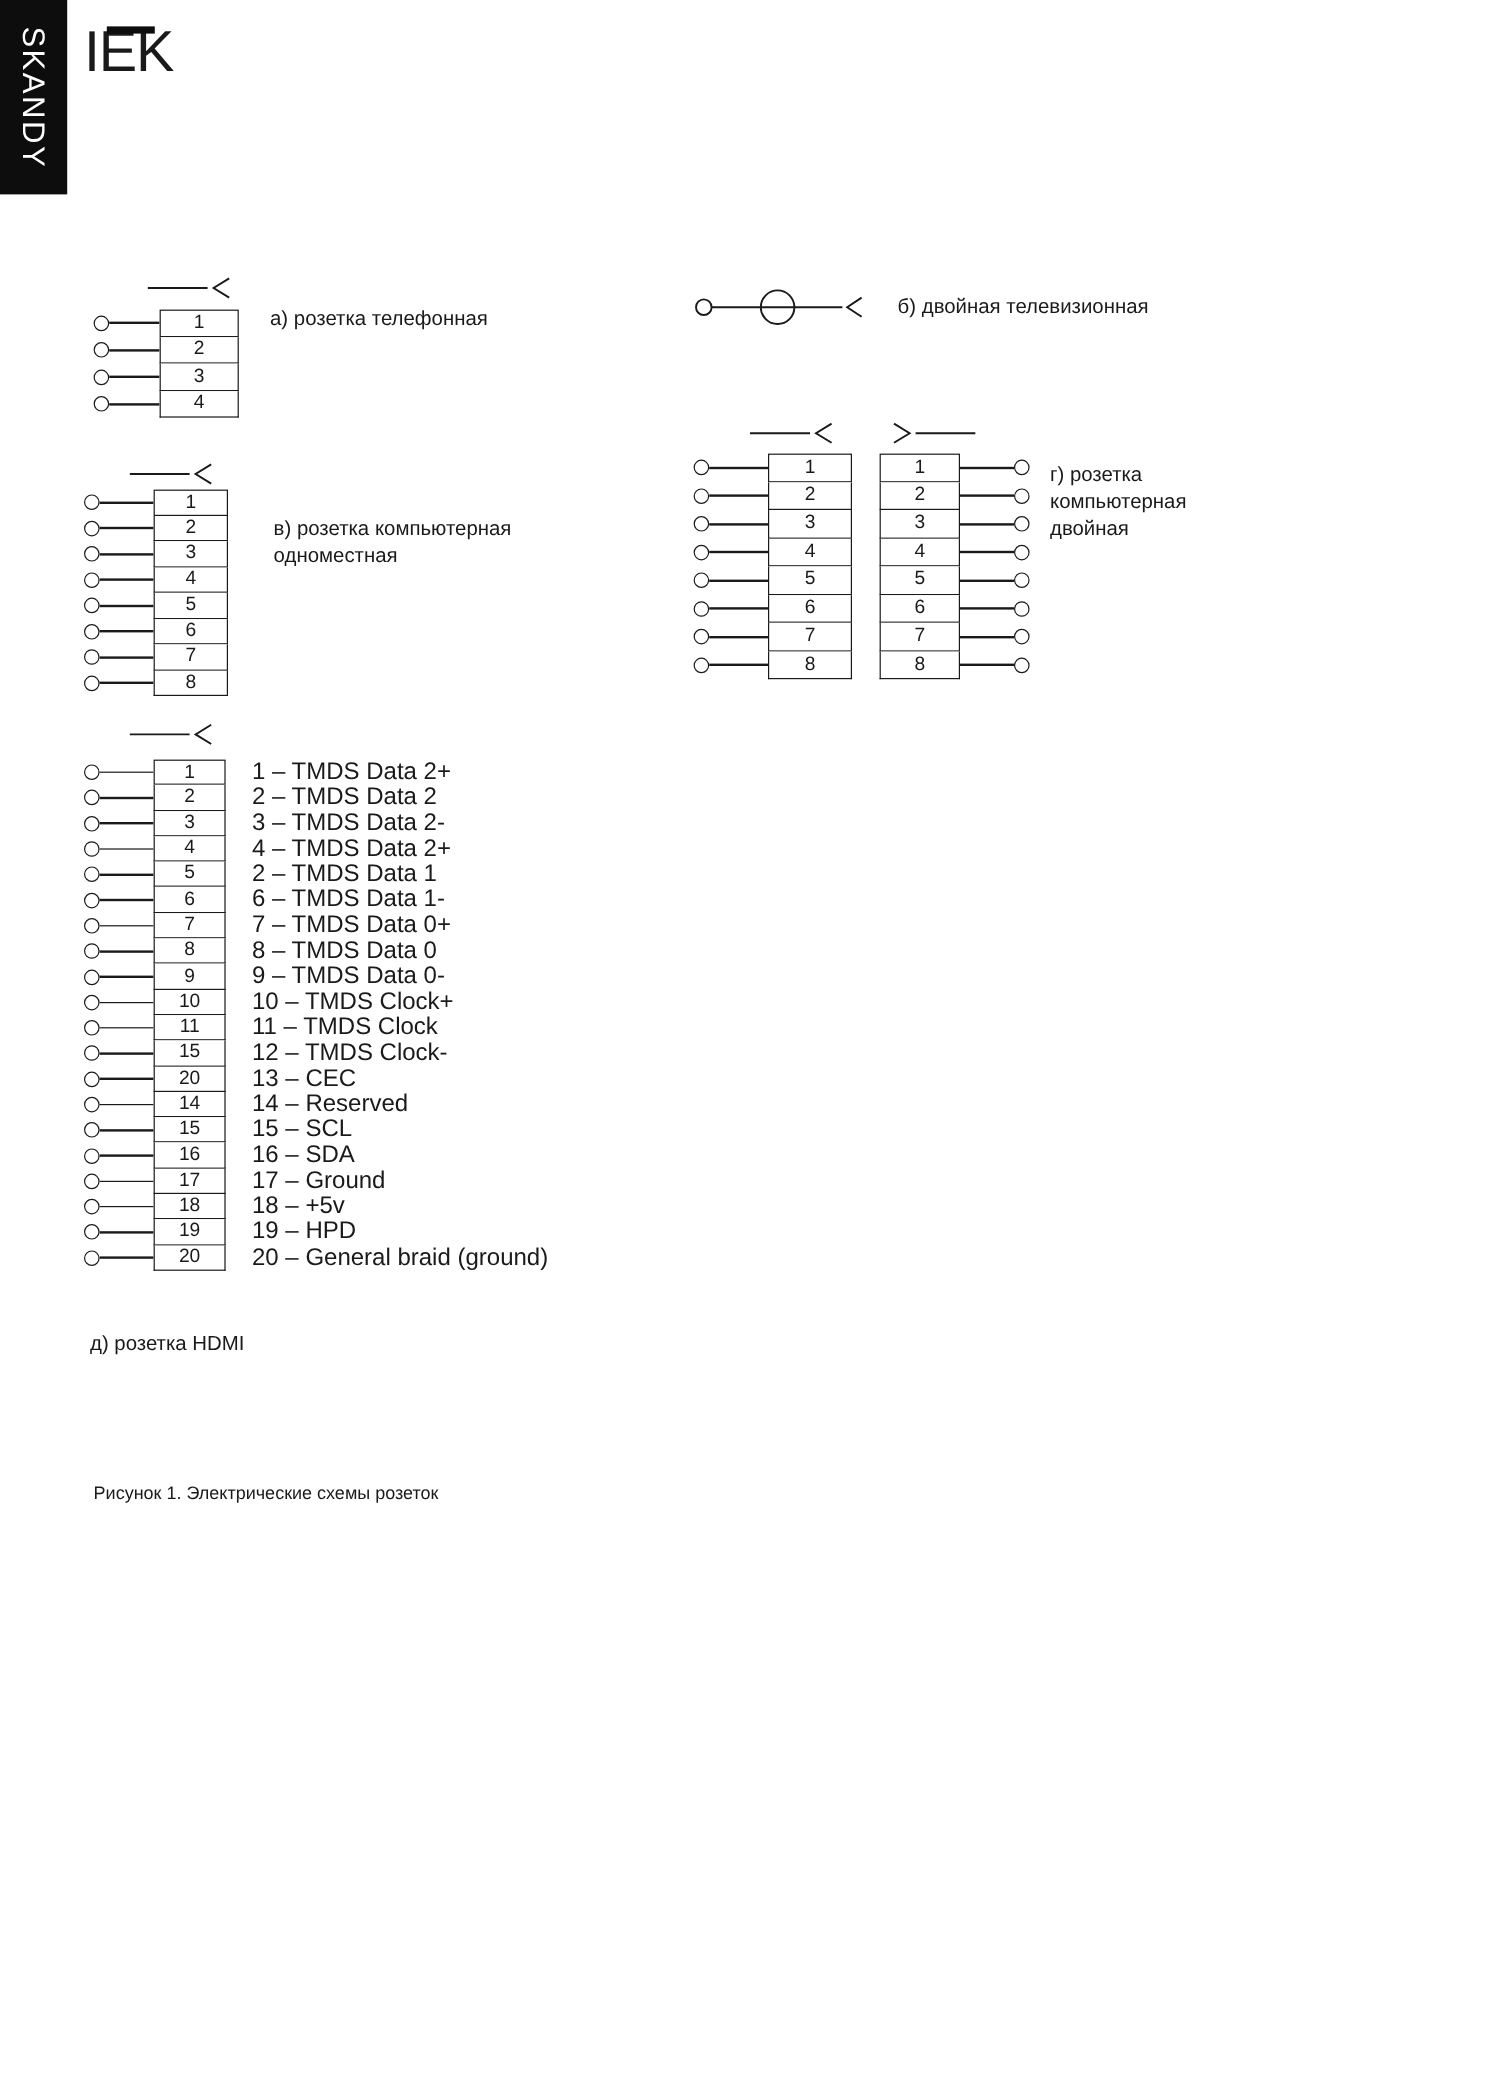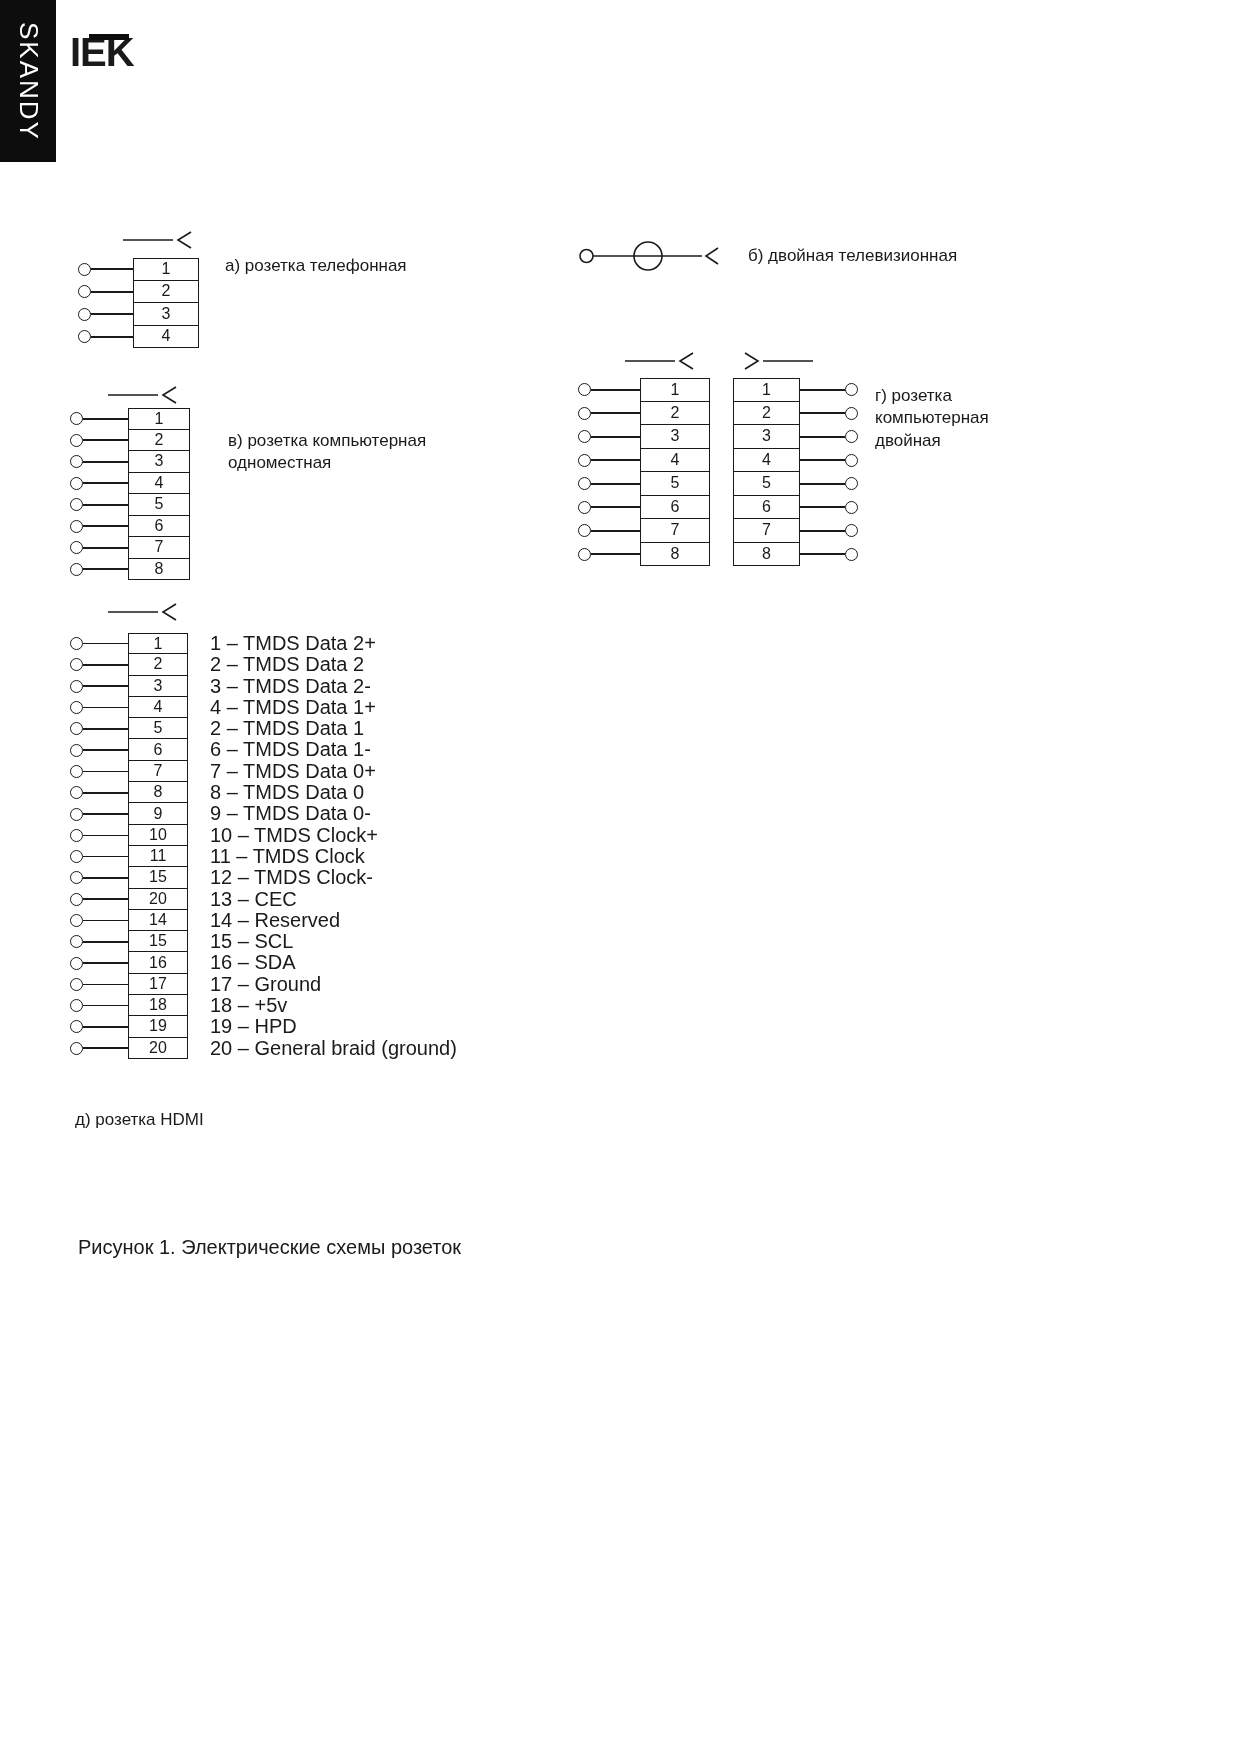--- a/index.html
+++ b/index.html
@@ -9,21 +9,21 @@
     font-family:"Liberation Sans", sans-serif; color:#1a1a1a; overflow:hidden;
   }
   .abs { position:absolute; }
 
   
   .sidebar { left:0; top:0; width:56px; height:162px; background:#0d0d0d;
     display:flex; align-items:center; justify-content:center; }
   .sidebar-text { writing-mode:vertical-rl; color:#fff; font-size:26px; letter-spacing:2px; }
 
   
-  .logo { left:70px; top:32px; font-weight:700; font-size:40px; line-height:1; letter-spacing:-1px; }
+  .logo { left:70px; top:20px; font-weight:400; font-size:48px; line-height:1; letter-spacing:-1px; }
   .logo-bar { position:absolute; left:19px; top:2px; width:40px; height:6px; background:#0d0d0d; }
 
   
   .pin-stack { position:absolute; }
   .pin-row { display:flex; align-items:center; height:var(--rh); }
   .terminal { width:13px; height:13px; border:1.6px solid #1a1a1a; border-radius:50%;
     background:#fff; flex:none; }
   .wire { width:var(--wire); height:1.6px; background:#1a1a1a; flex:none; }
   .pin-box { width:var(--box); height:100%; border:1.6px solid #1a1a1a; background:#fff;
     display:flex; align-items:center; justify-content:center; font-size:16px; flex:none; }
@@ -31,21 +31,21 @@
 
   .rh-a  { --rh:22.5px; --wire:42px; --box:66px; }
   .rh-v  { --rh:21.5px; --wire:45px; --box:62px; }
   .rh-gl { --rh:23.5px; --wire:49px; --box:70px; }
   .rh-gr { --rh:23.5px; --wire:45px; --box:67px; }
   .rh-d  { --rh:21.3px; --wire:45px; --box:60px; }
 
   .diagram-label { font-size:17px; line-height:1.32; white-space:nowrap; }
   .desc-col { position:absolute; }
   .desc-line { height:21.3px; line-height:21.3px; font-size:20px; white-space:nowrap; }
-  .caption { font-size:20px; }
+  .caption { font-size:15px; }
 </style>
 </head>
 <body>
 
 <div class="abs sidebar">
   <span class="sidebar-text">SKANDY</span>
 </div>
 
 <div class="abs logo">
   <span>IEK</span>
@@ -349,21 +349,21 @@
       <div class="pin-row">
         <span class="terminal"></span>
         <span class="wire"></span>
         <span class="pin-box">20</span>
       </div>
     </div>
   <div class="desc-col" style="left:140px; top:33px;">
       <div class="desc-line">1 – TMDS Data 2+</div>
       <div class="desc-line">2 – TMDS Data 2</div>
       <div class="desc-line">3 – TMDS Data 2-</div>
-      <div class="desc-line">4 – TMDS Data 1+</div>
+      <div class="desc-line">4 – TMDS Data 2+</div>
       <div class="desc-line">2 – TMDS Data 1</div>
       <div class="desc-line">6 – TMDS Data 1-</div>
       <div class="desc-line">7 – TMDS Data 0+</div>
       <div class="desc-line">8 – TMDS Data 0</div>
       <div class="desc-line">9 – TMDS Data 0-</div>
       <div class="desc-line">10 – TMDS Clock+</div>
       <div class="desc-line">11 – TMDS Clock</div>
       <div class="desc-line">12 – TMDS Clock-</div>
       <div class="desc-line">13 – CEC</div>
       <div class="desc-line">14 – Reserved</div>

